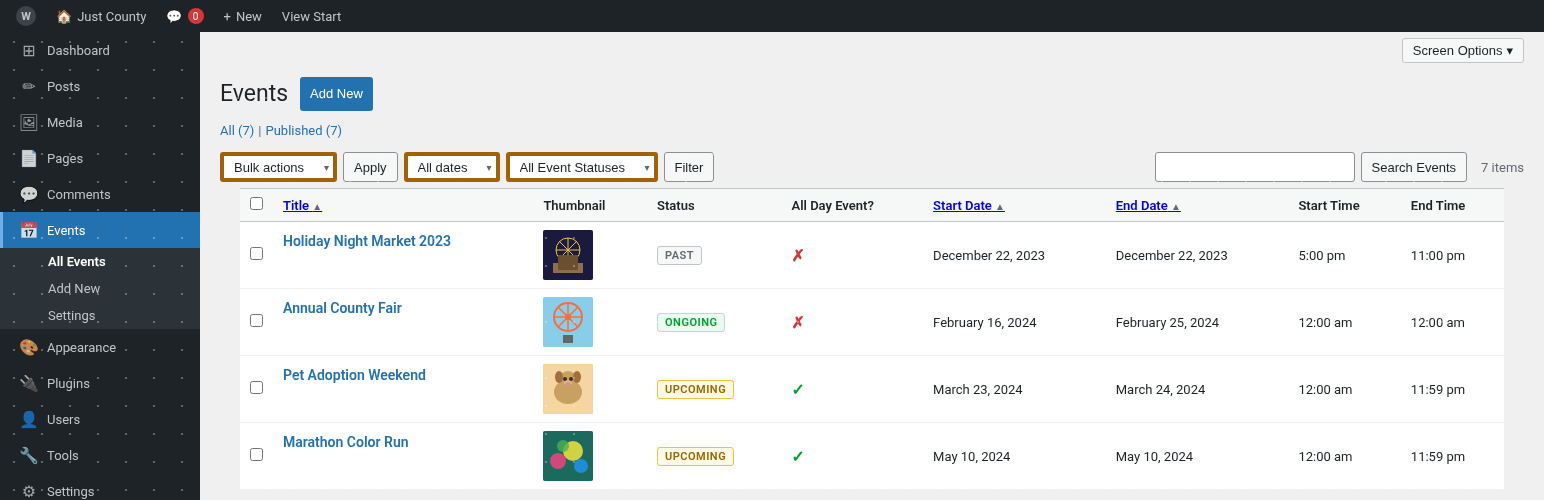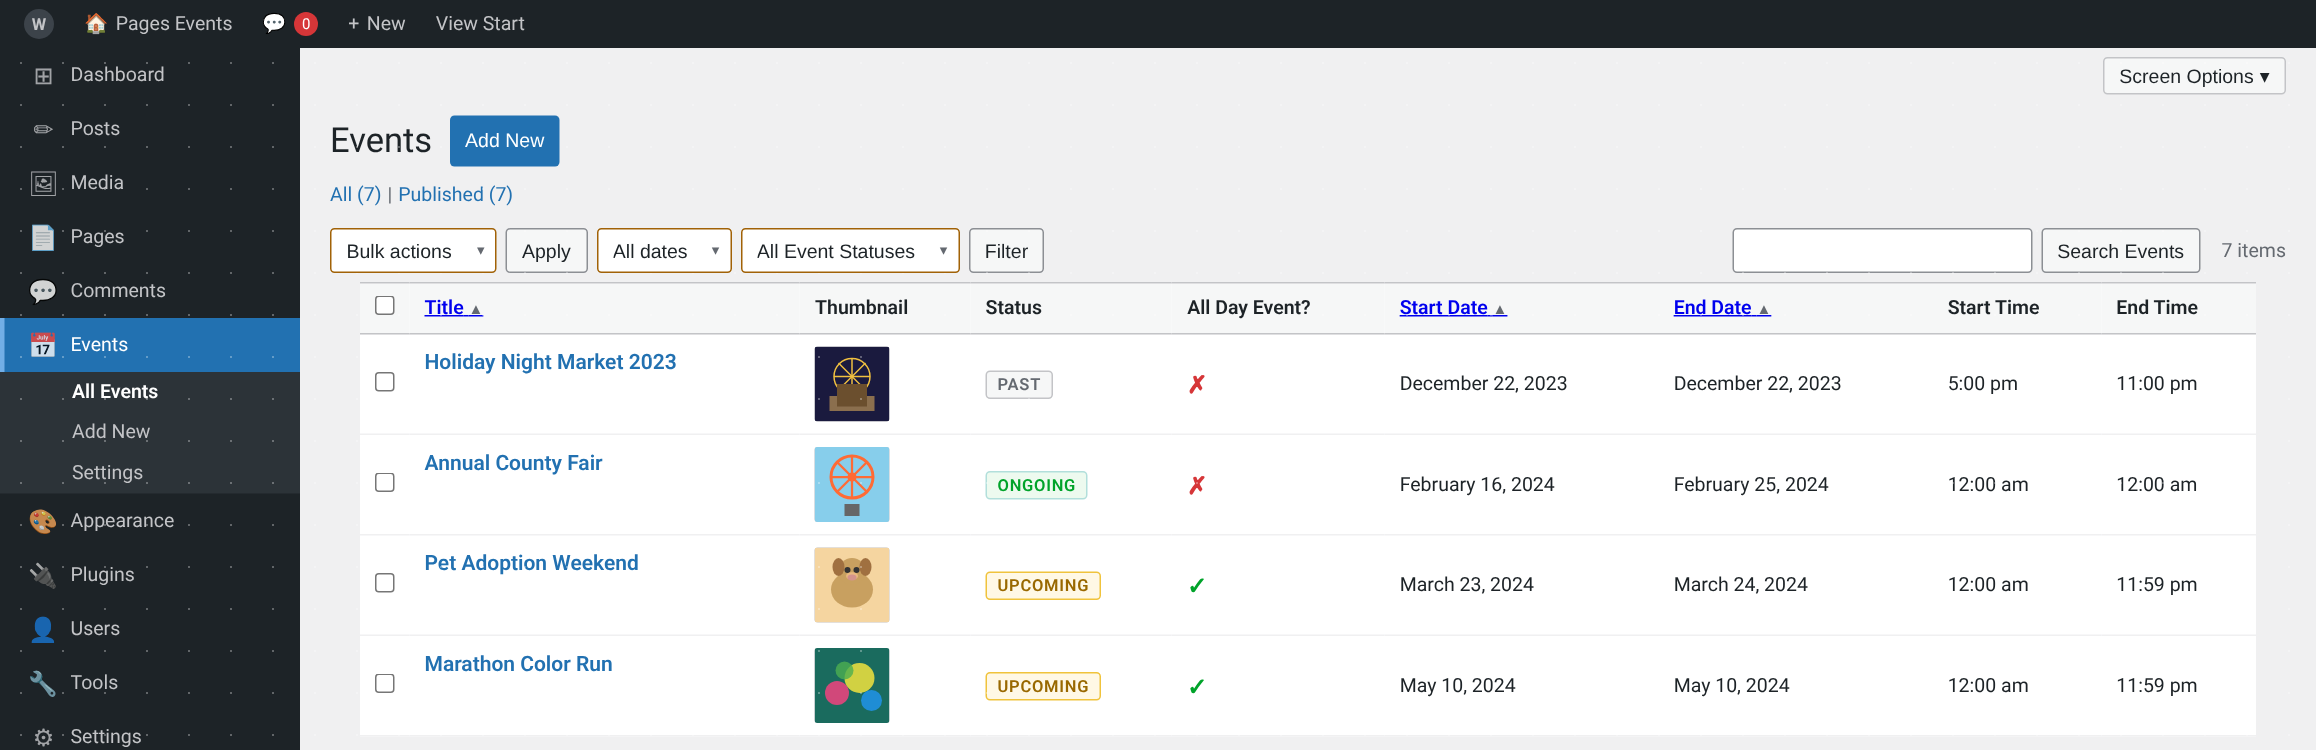--- a/index.html
+++ b/index.html
@@ -200,21 +200,21 @@
       display: flex;
       align-items: center;
       gap: 6px;
     }
     .select-wrap {
       position: relative;
     }
     .select-control {
       appearance: none;
       background: #fff;
-      border: 1px solid #a16207;
+      border: 4px solid #a16207;
       padding: 4px 28px 4px 10px;
       border-radius: 3px;
       font-size: 13px;
       color: #1d2327;
       cursor: pointer;
       height: 30px;
     }
     .select-arrow {
       position: absolute;
       right: 8px;
@@ -354,21 +354,21 @@
   </style>
 </head>
 <body>
 
 <div class="admin-bar">
   <div class="admin-bar-item">
     <div class="wp-logo">W</div>
   </div>
   <div class="admin-bar-item">
     <span>🏠</span>
-    <span>Pages Events</span>
+    <span>Just County</span>
   </div>
   <div class="admin-bar-item">
     <span>💬</span>
     <span class="comments-badge">0</span>
   </div>
   <div class="admin-bar-item">
     <span>+</span>
     <span>New</span>
   </div>
   <div class="admin-bar-item">

